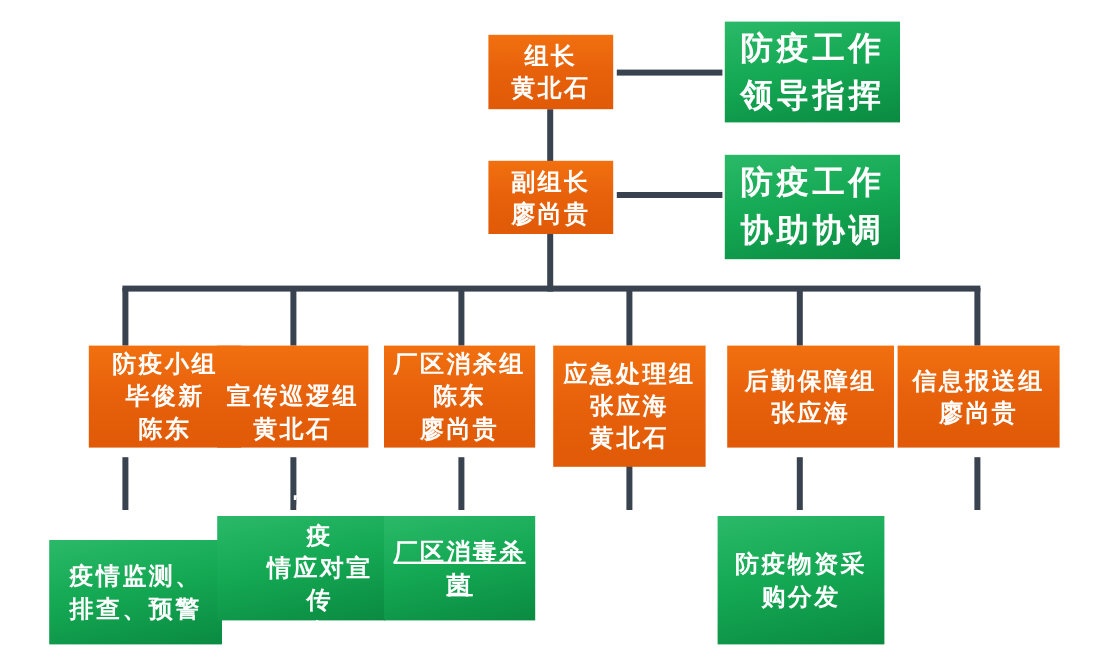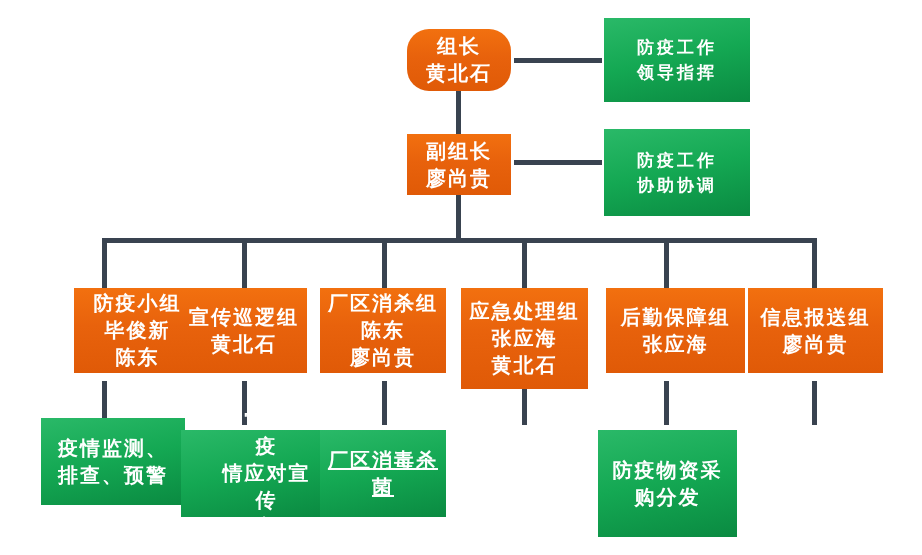--- a/index.html
+++ b/index.html
@@ -27,21 +27,21 @@
     line-height: 1.35;
     letter-spacing: 2px;
   }
   .orange {
     background: linear-gradient(180deg, #f2700f 0%, var(--orange, #e8620c) 45%, #e05a07 100%);
   }
   .green {
     background: linear-gradient(168deg, var(--green-top, #2ab968) 0%, #14a853 48%, var(--green-bottom, #0a8a41) 100%);
   }
   .fs-md span { font-size: 20px; }
-  .fs-lg span { font-size: 17px; letter-spacing: 3px; line-height: 1.45; }
+  .fs-lg span { font-size: 27px; letter-spacing: 3px; line-height: 1.45; }
   .line {
     position: absolute;
     background: var(--line, #394350);
   }
 </style>
 </head>
 <body>
 
 <div class="canvas">
 
@@ -56,21 +56,21 @@
   <div class="line" style="left:522px; top:240px; width:5px; height:48px;"></div>
   <div class="line" style="left:664px; top:240px; width:5px; height:48px;"></div>
   <div class="line" style="left:812px; top:240px; width:5px; height:48px;"></div>
   <div class="line" style="left:102px; top:381px; width:5px; height:44px;"></div>
   <div class="line" style="left:242px; top:381px; width:5px; height:44px;"></div>
   <div class="line" style="left:382px; top:381px; width:5px; height:44px;"></div>
   <div class="line" style="left:522px; top:381px; width:5px; height:44px;"></div>
   <div class="line" style="left:664px; top:381px; width:5px; height:44px;"></div>
   <div class="line" style="left:812px; top:381px; width:5px; height:44px;"></div>
 
-  <div class="box orange fs-md" style="left:407px; top:29px; width:104px; height:62px;border-radius:22px;">
+  <div class="box orange fs-md" style="left:407px; top:29px; width:104px; height:62px;">
     <span>组长
 黄北石</span>
   </div>
   <div class="box green fs-lg" style="left:604px; top:18px; width:146px; height:84px;">
     <span>防疫工作
 领导指挥</span>
   </div>
 
   <div class="box orange fs-md" style="left:407px; top:134px; width:104px; height:61px;">
     <span>副组长
@@ -79,21 +79,21 @@
   <div class="box green fs-lg" style="left:604px; top:129px; width:146px; height:87px;">
     <span>防疫工作
 协助协调</span>
   </div>
 
   <div class="box orange fs-md" style="left:41px;  top:288px; width:127px; height:85px;margin-left:33px;">
     <span>防疫小组
 毕俊新
 陈东</span>
   </div>
-  <div class="box orange fs-md" style="left:181px; top:288px; width:126px; height:85px;">
+  <div class="box orange fs-md" style="left:181px; top:288px; width:126px; height:85px;align-items:flex-end;">
     <span>宣传巡逻组
 黄北石</span>
   </div>
   <div class="box orange fs-md" style="left:320px; top:288px; width:126px; height:85px;text-align:center;">
     <span>厂区消杀组
 陈东
 廖尚贵</span>
   </div>
   <div class="box orange fs-md" style="left:461px; top:288px; width:127px; height:101px;">
     <span>应急处理组
@@ -102,21 +102,21 @@
   </div>
   <div class="box orange fs-md" style="left:606px; top:288px; width:139px; height:85px;">
     <span>后勤保障组
 张应海</span>
   </div>
   <div class="box orange fs-md" style="left:748px; top:288px; width:135px; height:85px;">
     <span>信息报送组
 廖尚贵</span>
   </div>
 
-  <div class="box green fs-md" style="left:41px;  top:418px; width:144px; height:87px;">
+  <div class="box green fs-md" style="left:41px;  top:450px; width:144px; height:87px;">
     <span>疫情监测、
 排查、预警</span>
   </div>
   <div class="box green fs-md" style="left:181px; top:430px; width:140px; height:87px;padding-left:33px;">
     <span>日常巡逻疫
 情应对宣传
 教育；</span>
   </div>
   <div class="box green fs-md" style="left:320px; top:430px; width:126px; height:87px;text-decoration:underline;">
     <span>厂区消毒杀

